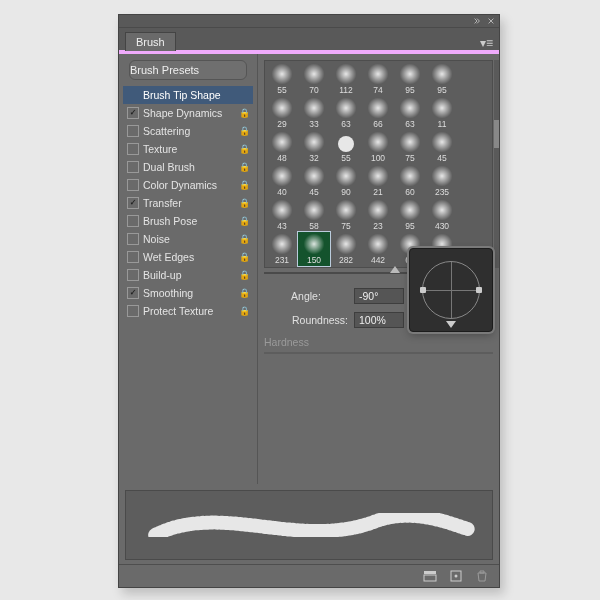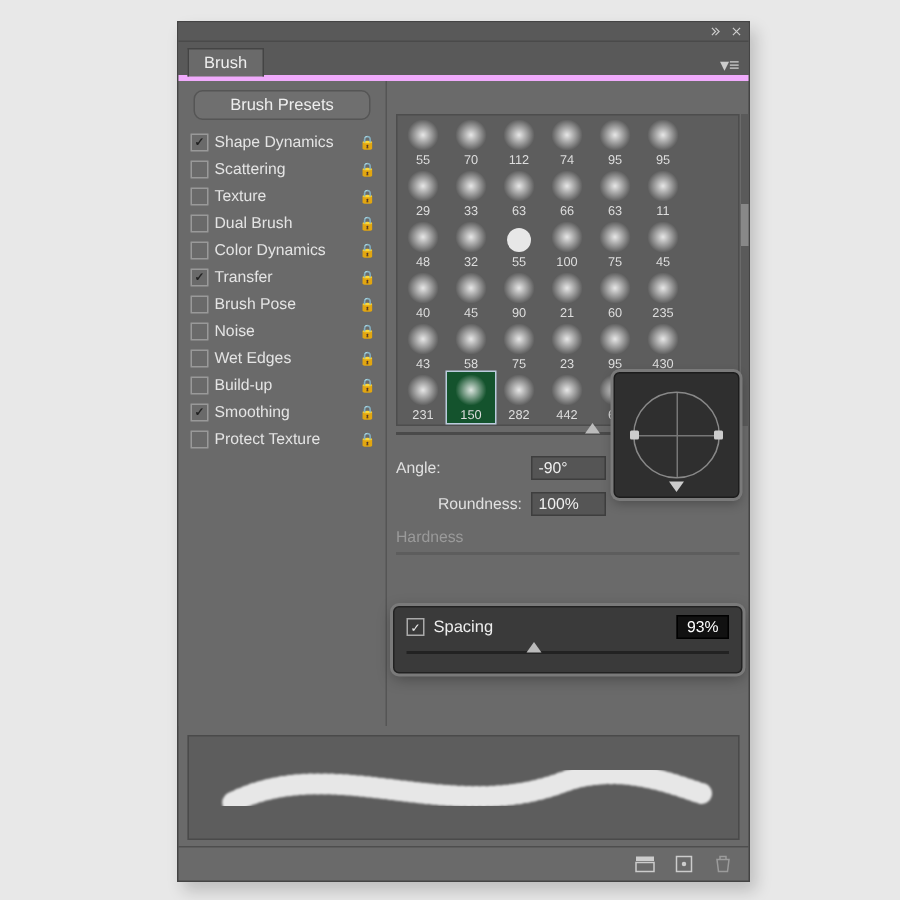--- a/index.html
+++ b/index.html
@@ -76,21 +76,21 @@
     padding: 6px 4px 4px 4px;
     gap: 0;
   }
   .presets-btn {
     background: #6f6f6f;
     border: 1px solid #555;
     border-radius: 6px;
     color: #eee;
     font-size: 11px;
     padding: 3px 0;
-    text-align: center;
+    text-align: left;
     margin: 0 6px 6px 6px;
   }
   .opt-row {
     display: flex;
     align-items: center;
     height: 18px;
     padding: 0 2px 0 4px;
     gap: 4px;
     color: #e4e4e4;
     font-size: 10.5px;
@@ -244,20 +244,24 @@
 
   <div class="tabbar">
     <div class="tab">Brush</div>
     <div class="menu">▾≡</div>
   </div>
 
   <div class="body">
     <div class="sidebar">
       <div class="presets-btn">Brush Presets</div>
       <div id="sidebar-items">
+          <div class="opt-row selected no-cb">
+            <span class="cb"></span>
+            <span>Brush Tip Shape</span>
+          </div>
           <div class="opt-row">
             <span class="cb checked"></span>
             <span>Shape Dynamics</span>
             <span class="lock">🔒</span>
           </div>
           <div class="opt-row">
             <span class="cb"></span>
             <span>Scattering</span>
             <span class="lock">🔒</span>
           </div>
@@ -309,21 +313,21 @@
           <div class="opt-row">
             <span class="cb"></span>
             <span>Protect Texture</span>
             <span class="lock">🔒</span>
           </div>
         </div>
     </div>
 
     <div class="main">
 
-      <div style="position:relative;margin-top:16px;">
+      <div style="position:relative;">
         <div class="thumb-grid" id="thumb-grid">
             <div class="thumb">
               <div class="sw"></div>
               <span>55</span>
             </div>
             <div class="thumb">
               <div class="sw"></div>
               <span>70</span>
             </div>
             <div class="thumb">
@@ -468,21 +472,21 @@
           </div>
       </div>
 
       <div class="slider">
         <div class="track"></div>
           <div class="tri" style="left:55%;"></div>
       </div>
 
 
       <div class="ctl-row" style="margin-top:12px;width:140px;">
-        <span style="flex:1;text-align:left;">Angle:</span>
+        <span style="flex:1;text-align:center;">Angle:</span>
         <span class="field">-90°</span>
       </div>
 
       <div class="ctl-row" style="margin-top:8px;width:140px;">
         <span style="flex:1;text-align:right;">Roundness:</span>
         <span class="field">100%</span>
       </div>
 
       <div class="ctl-row disabled" style="margin-top:8px;">
         <span>Hardness</span>
@@ -494,31 +498,20 @@
       <div class="angle-box">
         <div class="angle-dial">
           <div class="crossV"></div>
             <div class="crossH"></div>
           <div class="dotL"></div>
             <div class="dotR"></div>
             <div class="arrow"></div>
         </div>
       </div>
 
-      <div class="spacing-block">
-        <div class="spacing-head">
-          <span class="cb"></span>
-          <span>Spacing</span>
-          <span class="val">93%</span>
-        </div>
-        <div class="spacing-slider">
-          <div class="track"></div>
-            <div class="tri"></div>
-        </div>
-      </div>
 
     </div>
   </div>
 
   <div class="preview">
     <svg width="100%" height="100%" viewBox="0 0 380 68" preserveAspectRatio="none">
       <path d="M30 44 C 100 10, 180 60, 260 30 C 300 16, 340 34, 355 38" stroke="rgba(255,255,255,0.85)" stroke-width="14" fill="none" stroke-linecap="round" stroke-dasharray="2 3" filter="url(#b)"></path>
       <defs>
           <filter id="b">
             <feGaussianBlur stdDeviation="0.6"></feGaussianBlur>

